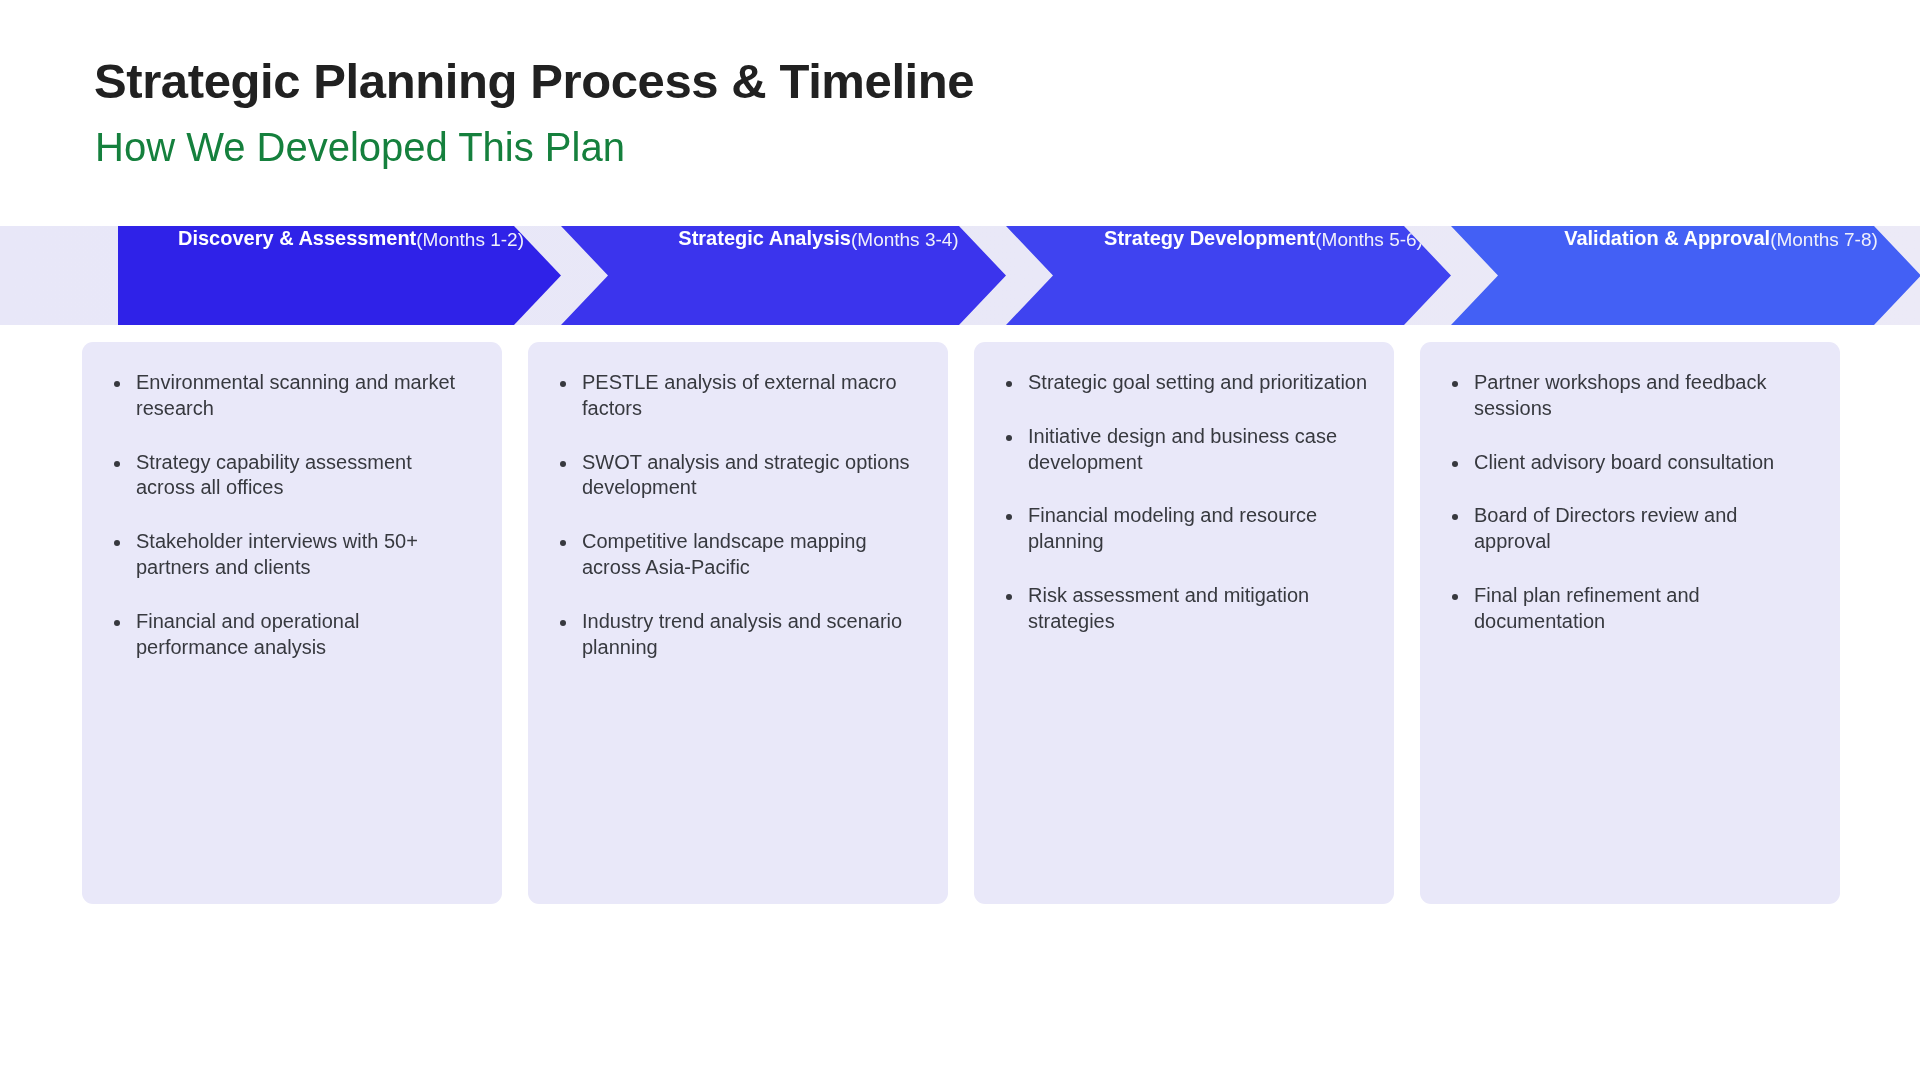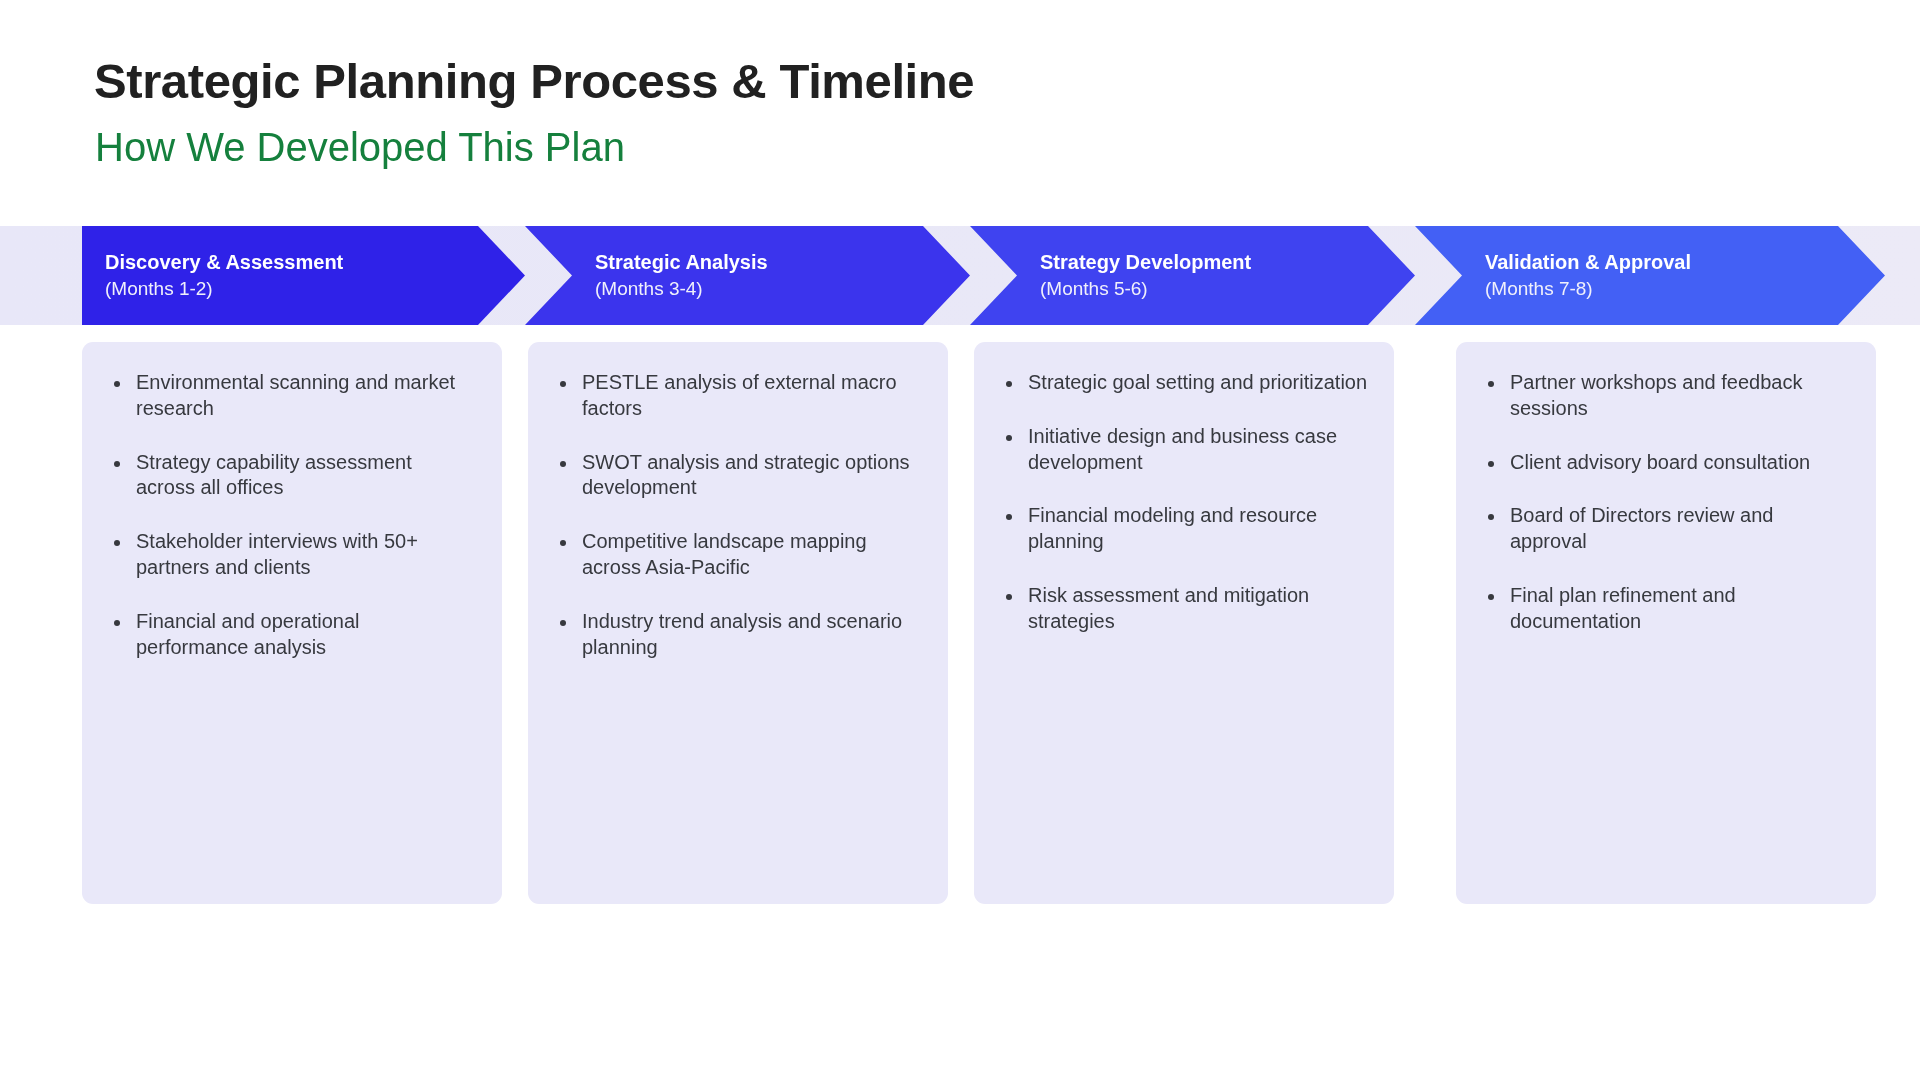--- a/index.html
+++ b/index.html
@@ -55,23 +55,24 @@
     left: 0;
     top: 226px;
     width: 1920px;
     height: 99px;
   }
   .chevron {
     position: absolute;
     top: 0;
     height: 99px;
     display: flex;
-    flex-direction: column;
+    flex-direction: row;
     justify-content: center;
     box-sizing: border-box;
+    margin-left: 36px;
   }
   .chevron-title {
     font-size: 20px;
     font-weight: 700;
     color: #ffffff;
     line-height: 1.25;
     white-space: nowrap;
   }
   .chevron-sub {
     font-size: 19px;
@@ -127,21 +128,21 @@
     width: 420px;
     height: 562px;
     background: #e9e8f9;
     border-radius: 11px;
     box-sizing: border-box;
     padding: 28px 26px 20px 26px;
   }
   #card-0 { left: 0px; }
   #card-1 { left: 446px; }
   #card-2 { left: 892px; }
-  #card-3 { left: 1374px; }
+  #card-3 { left: 1338px; }
 
   .bullet-list {
     list-style: none;
     margin: 0;
     padding: 0;
   }
   .bullet-item {
     position: relative;
     padding-left: 28px;
     margin-bottom: 28px;

